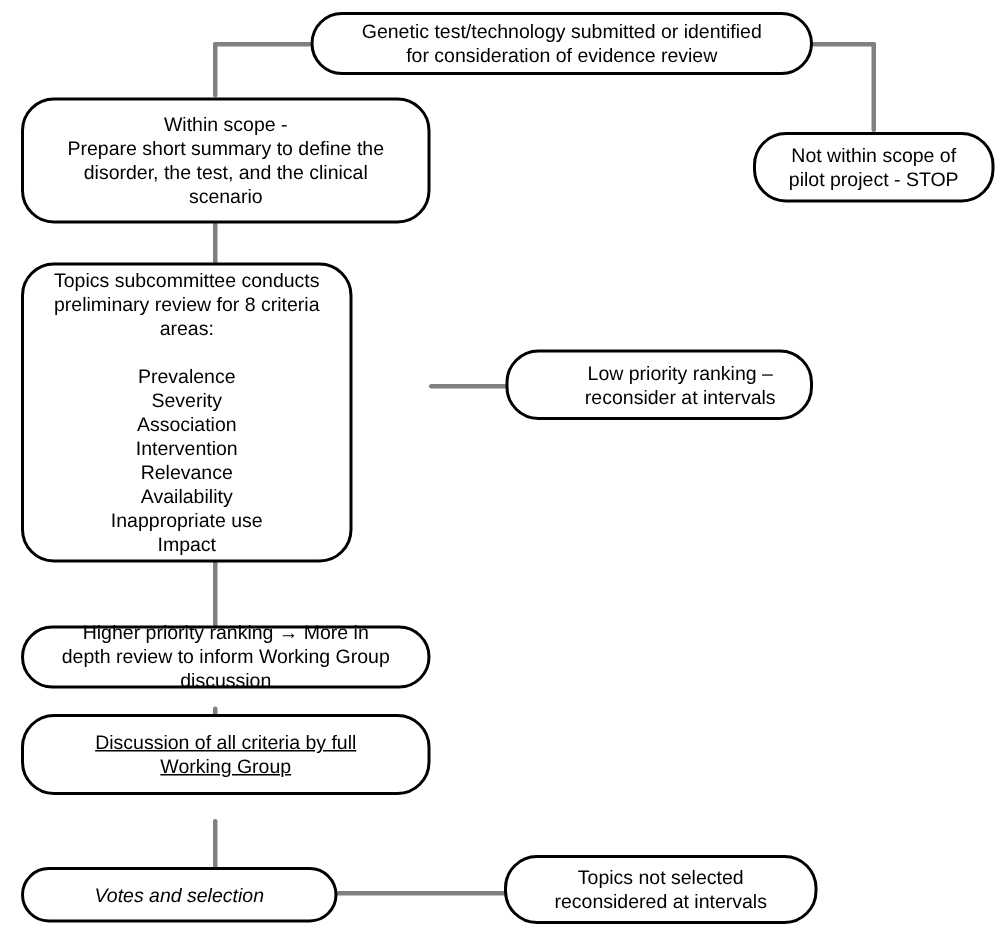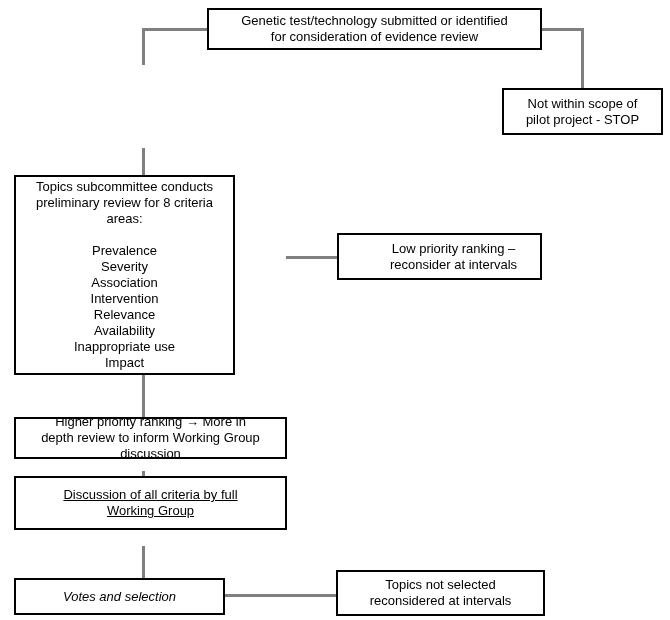--- a/index.html
+++ b/index.html
@@ -2,21 +2,21 @@
 <html style="--bg: #ffffff; --box-border: #000000; --box-fill: #ffffff; --connector: #808080; --text: #000000;"><head>
 <meta charset="utf-8">
 <style>
   :root {
     --bg: #ffffff;
     --box-border: #000000;
     --box-fill: #ffffff;
     --connector: #808080;
     --text: #000000;
   }
-  * { margin: 0; padding: 0; box-sizing: border-box; }
+  * { margin: 0; padding: 0; box-sizing: border-box; border-radius: 22px; }
   html, body { background: var(--bg); }
   #canvas {
     position: relative;
     width: 670px;
     height: 620px;
     background: var(--bg);
     font-family: "Liberation Sans", "DejaVu Sans", sans-serif;
     font-size: 13px;
     line-height: 16px;
     color: var(--text);
@@ -75,20 +75,26 @@
   <div class="connector" id="conn-topics-higher-v"></div>
   <div class="connector" id="conn-higher-disc-v"></div>
   <div class="connector" id="conn-disc-votes-v"></div>
   <div class="connector" id="conn-votes-notsel-h"></div>
 
   <div class="box" id="node-genetic-test">
     <span>Genetic test/technology submitted or identified
 for consideration of evidence review</span>
   </div>
 
+  <div class="box" id="node-within-scope">
+    <span>Within scope -
+Prepare short summary to define the
+disorder, the test, and the clinical
+scenario</span>
+  </div>
 
   <div class="box" id="node-not-within-scope">
     <span>Not within scope of
 pilot project - STOP</span>
   </div>
 
   <div class="box" id="node-topics-review">
     <span>Topics subcommittee conducts
 preliminary review for 8 criteria areas:</span>
     <div class="criteria-spacer"></div>

